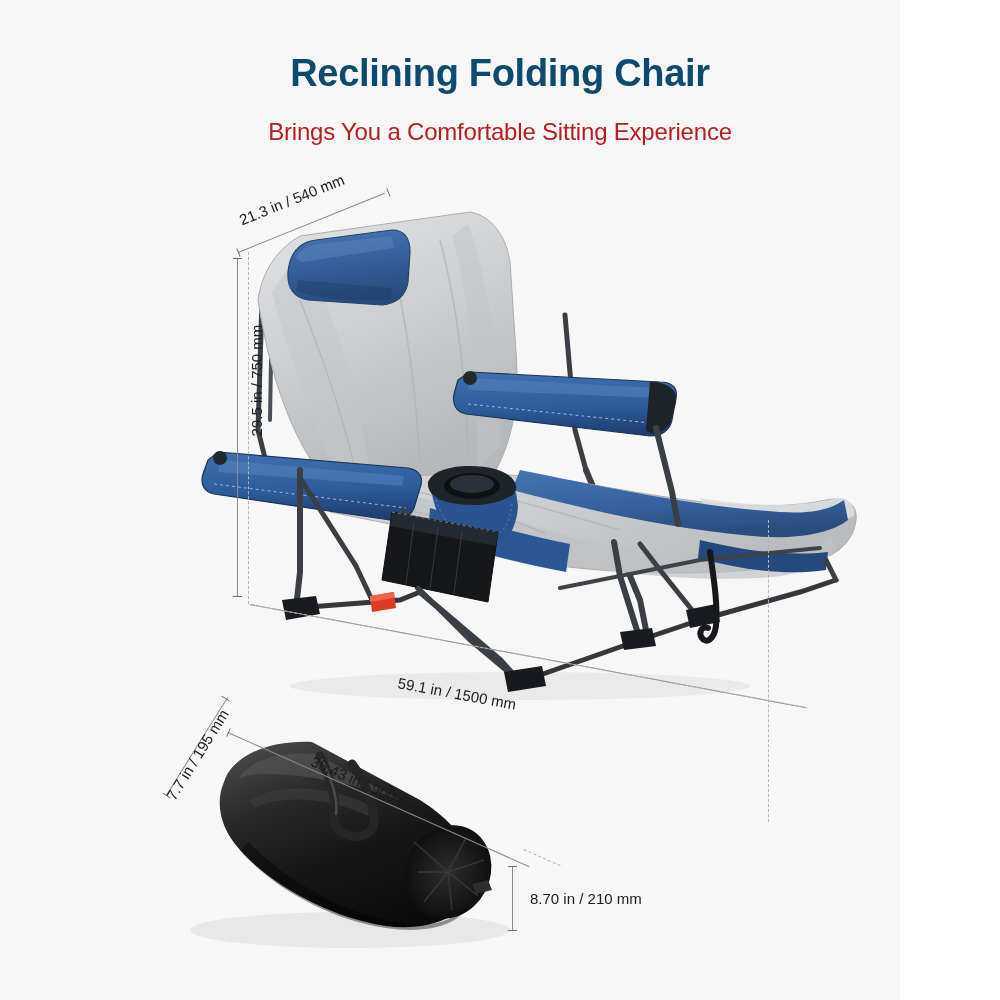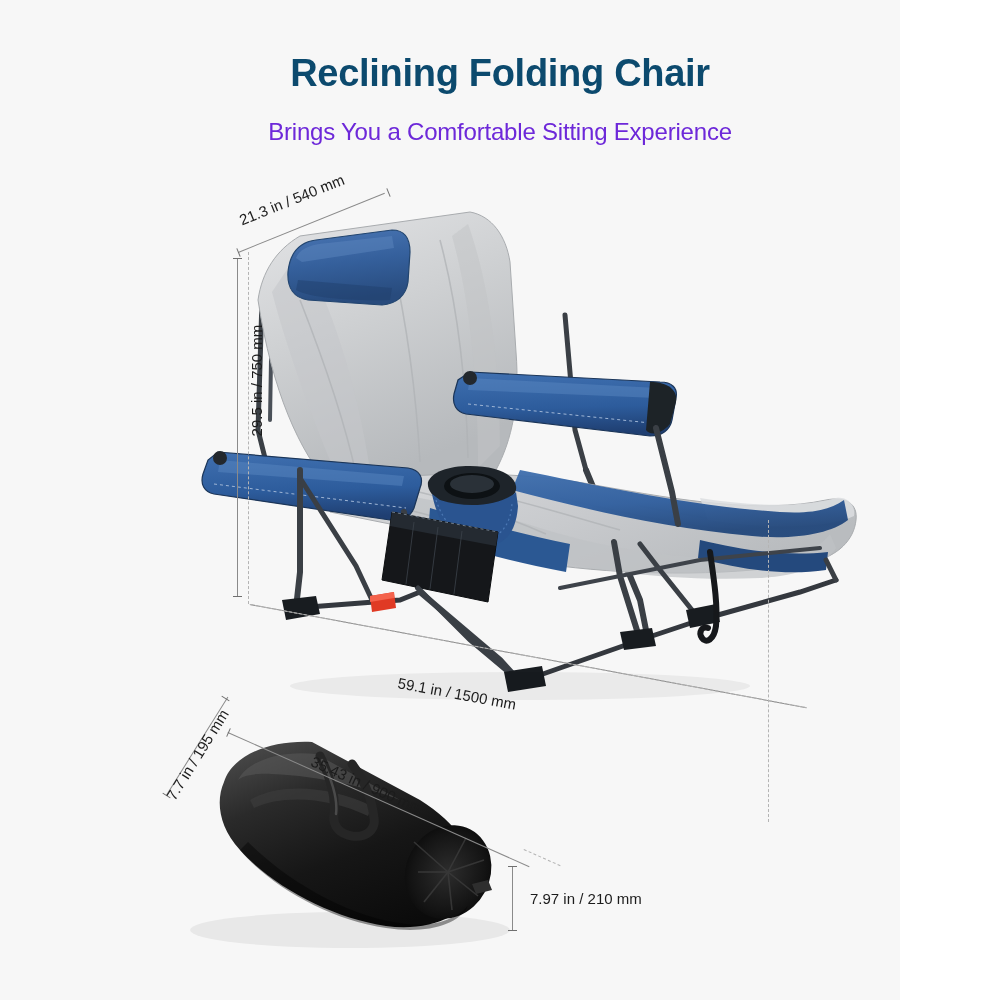--- a/index.html
+++ b/index.html
@@ -25,21 +25,21 @@
     position:absolute; top:52px; left:0; width:1000px;
     text-align:center;
     font-size:38px; font-weight:bold;
     color:#0c4a6e;
     letter-spacing:-0.3px;
   }
   .subtitle {
     position:absolute; top:118px; left:0; width:1000px;
     text-align:center;
     font-size:24px; font-weight:normal;
-    color:#6d28d9;
+    color:#b91c1c;
     letter-spacing:-0.2px;
   }
 
   
   .dim-line { position:absolute; background:#8a8a8a; }
   .dim-solid-v { width:1px; }
   .dim-dash-v {
     position:absolute; width:0; border-left:1px dashed #b4b4b4;
   }
   .dim-dash-d {
@@ -381,15 +381,15 @@
 
   <div class="dim-solid-d" style="left:228px; top:732px; width:330px; transform:rotate(24deg);"></div>
   <div class="cap-d" style="left:224px; top:732px; transform:rotate(114deg);"></div>
   <div class="dim-label" style="left:312px; top:752px; transform:rotate(24deg); transform-origin:0 50%;">35.43 in / 900 mm</div>
 
   <div class="dim-dash-d" style="left:524px; top:849px; width:40px; transform:rotate(24deg);"></div>
 
   <div class="dim-line dim-solid-v" style="left:512px; top:866px; height:64px;"></div>
   <div class="cap-h" style="left:508px; top:866px;"></div>
   <div class="cap-h" style="left:508px; top:930px;"></div>
-  <div class="dim-label" style="left:530px; top:890px;">7.97 in / 210 mm</div>
+  <div class="dim-label" style="left:530px; top:890px;">8.70 in / 210 mm</div>
 
 </div>
 
 </body></html>

